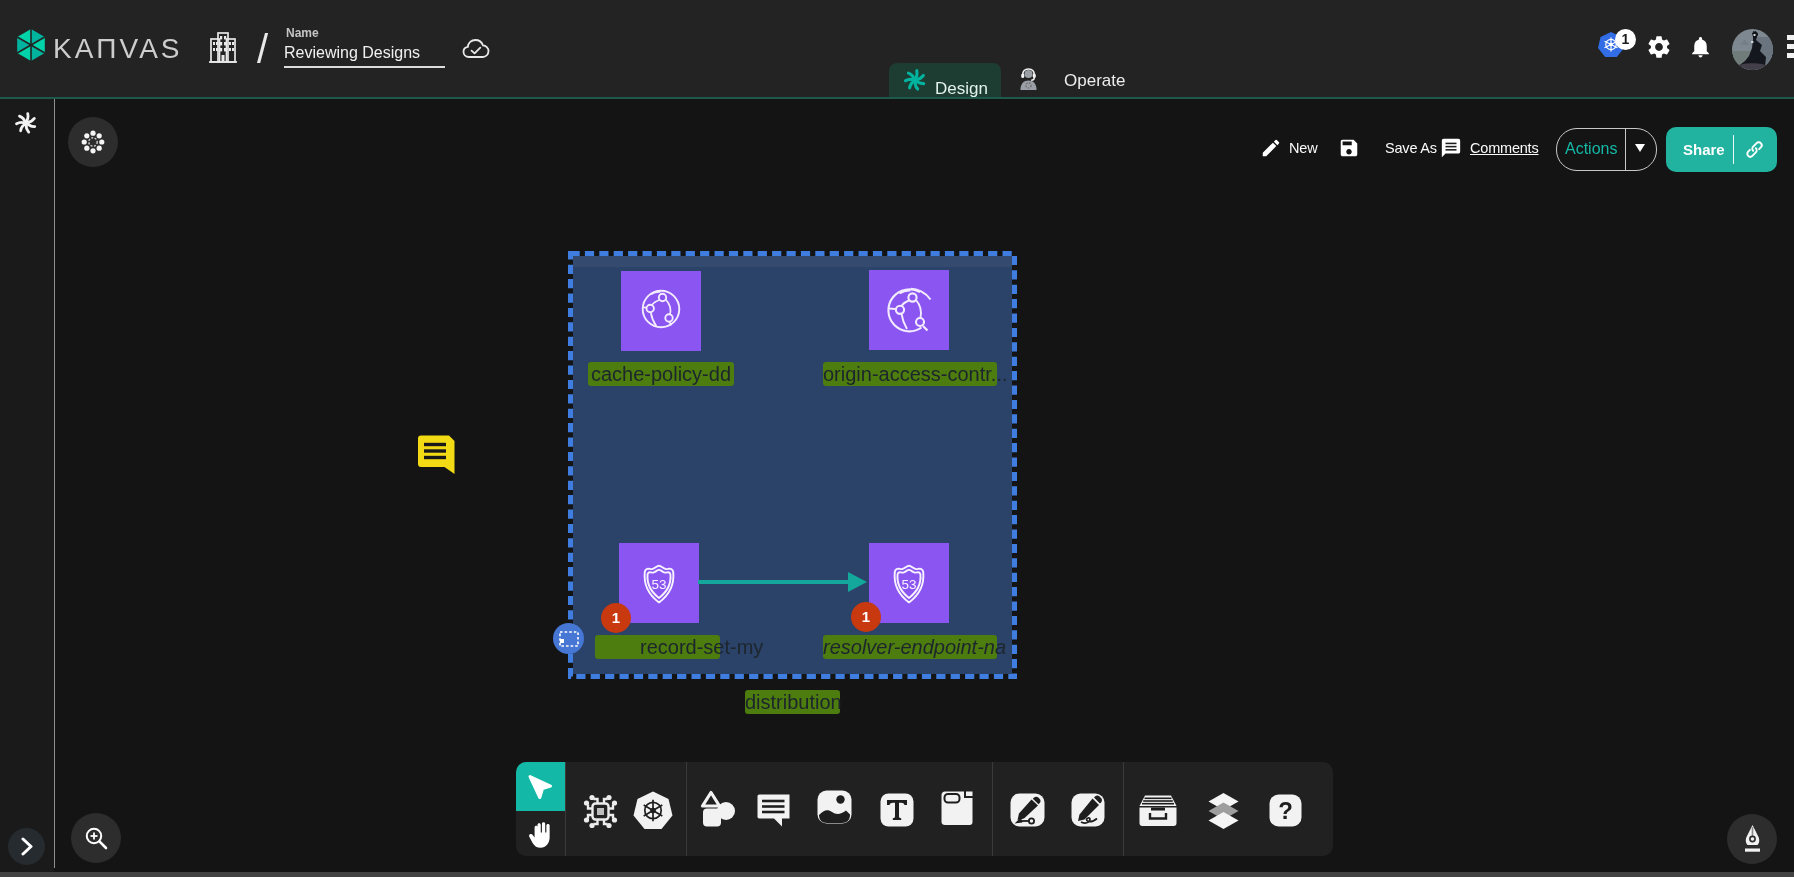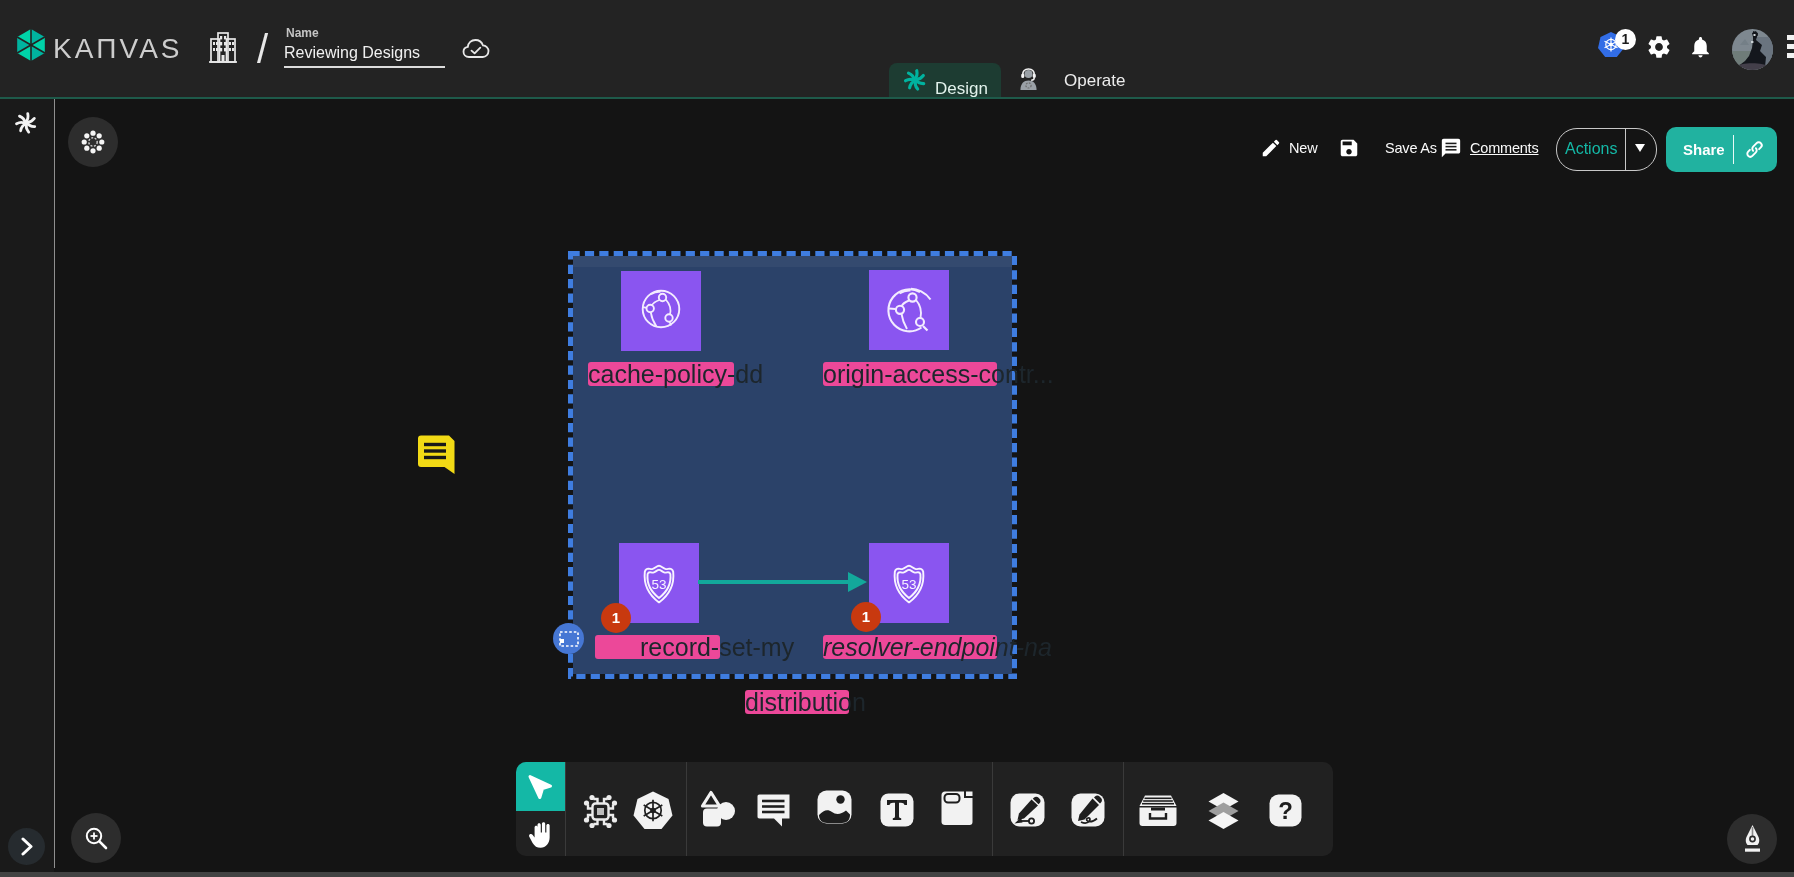--- a/index.html
+++ b/index.html
@@ -35,21 +35,21 @@
   #share-btn { left:1666px; top:127px; width:111px; height:45px; background:#21b2a0; border-radius:10px; }
   #share-label { left:1683px; top:141px; font-size:15px; font-weight:bold; color:#fff; }
   #share-sep { left:1733px; top:135px; width:1px; height:29px; background:#e8faf6; }
   
   #selrect { left:573px; top:256px; width:439px; height:418px; background:#2b4269; }
   .node { width:80px; height:80px; background:#8a55f0; }
   #node-cache { left:621px; top:271px; }
   #node-origin { left:869px; top:270px; }
   #node-record { left:619px; top:543px; }
   #node-resolver { left:869px; top:543px; }
-  .pill { background:#ec4899; color:#1d262c; font-size:25px; height:24px; line-height:24px; text-align:center; border-radius:3px; white-space:nowrap; }
+  .pill { background:#4d7c0f; color:#1d262c; font-size:20px; height:24px; line-height:24px; text-align:center; border-radius:3px; white-space:nowrap; }
   .badge { width:30px; height:30px; border-radius:50%; background:#c8390f; color:#fff; font-size:15px; font-weight:bold; text-align:center; line-height:30px; }
   #edge { left:698px; top:580px; width:151px; height:4px; background:#13a89b; }
   #arrowhead { left:848px; top:572px; width:0; height:0; border-top:10px solid transparent; border-bottom:10px solid transparent; border-left:19px solid #13a89b; }
   #bluedot { left:553px; top:623px; width:31px; height:31px; border-radius:50%; background:#4677d4; }
   
   #dock { left:516px; top:762px; width:817px; height:94px; background:#212121; border-radius:10px; }
   #dock-sel { left:516px; top:762px; width:49px; height:49px; background:#14b8a6; border-radius:10px 0 0 0; }
   .dsep { top:762px; width:1px; height:94px; background:#3a3a3a; }
 </style>
 </head>
@@ -268,21 +268,21 @@
   <div class="abs node" id="node-cache"></div>
   <div class="abs node" id="node-origin"></div>
   <div class="abs node" id="node-record"></div>
   <div class="abs node" id="node-resolver"></div>
   <div class="abs" id="edge"></div>
   <div class="abs" id="arrowhead"></div>
   <div class="abs pill" style="left:588px; top:362px; width:146px;">cache-policy-dd</div>
   <div class="abs pill" style="left:823px; top:362px; width:174px;">origin-access-contr...</div>
   <div class="abs pill" style="left:595px; top:635px; width:125px;padding-left:45px;">record-set-my</div>
   <div class="abs pill" style="left:823px; top:635px; width:174px;font-style:italic;">resolver-endpoint-na</div>
-  <div class="abs pill" style="left:745px; top:690px; width:104px;">distribution</div>
+  <div class="abs pill" style="left:745px; top:690px; width:95px;">distribution</div>
   <div class="abs badge" style="left:601px; top:603px;">1</div>
   <div class="abs badge" style="left:851px; top:602px;">1</div>
   <div class="abs" id="bluedot"></div>
   <svg class="abs" style="left:558px; top:630px;" width="22" height="18" viewBox="0 0 22 18">
     <rect x="2" y="2" width="18" height="14" fill="none" stroke="#fff" stroke-width="1.6" stroke-dasharray="2.6 2"></rect>
     <path d="M2 9 L6 9 L6 13 L2 13 Z" fill="#fff"></path>
   </svg>
   <svg class="abs" style="left:639px; top:287px;" width="44" height="44" viewBox="0 0 44 44">
     <g fill="none" stroke="#f3ecff" stroke-width="1.9">
       <circle cx="22" cy="22" r="18.3"></circle>

